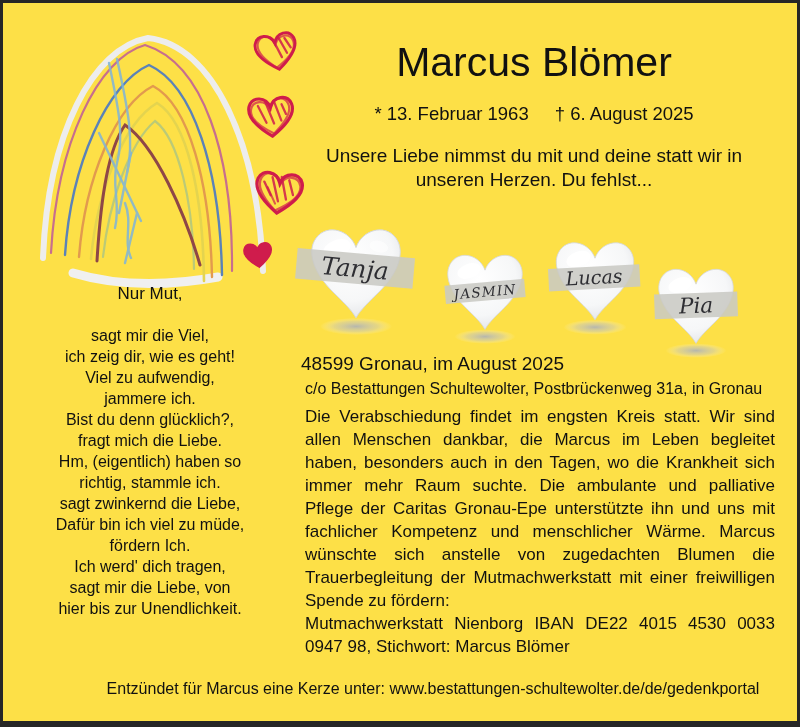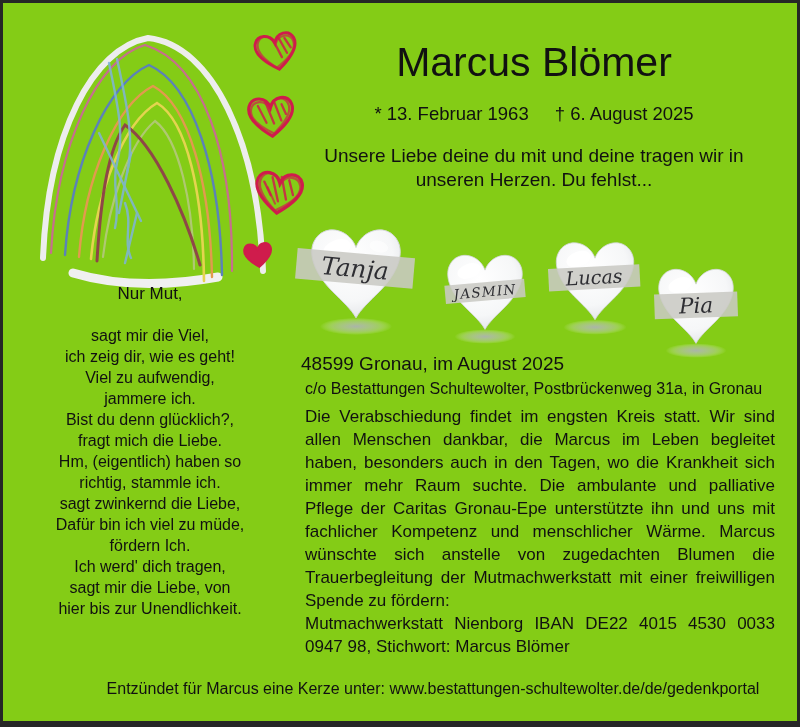--- a/index.html
+++ b/index.html
@@ -1,20 +1,20 @@
 <!DOCTYPE html>
 <html lang="de"><head>
 <meta charset="utf-8">
 <style>
   html,body{margin:0;padding:0;background:#888;}
   .card{
     position:relative;
     width:800px;height:727px;
     box-sizing:border-box;
-    background:#84cc16;
+    background:#fde047;
     border:3px solid #262626;
     border-bottom-width:6px;
     overflow:hidden;
     font-family:"Liberation Sans",sans-serif;
     color:#1a1a1a;
   }
   .abs{position:absolute;}
   
   .title{
     left:295px;top:36px;width:472px;
@@ -126,21 +126,21 @@
         <path d="M0,-6 C-3,-15 -14,-16 -17,-8 C-20,1 -10,10 0,17 C10,10 20,1 17,-8 C14,-16 3,-15 0,-6 Z" stroke-width="2" fill="#cf1c4c"></path>
       </g>
     </g>
   </svg>
 
   <div class="abs title">Marcus Blömer</div>
   <div class="abs dates">
     <span>* 13. Februar 1963</span>
     <span>† 6. August 2025</span>
   </div>
-  <div class="abs epitaph">Unsere Liebe deine du mit und deine tragen wir in unseren Herzen. Du fehlst...</div>
+  <div class="abs epitaph">Unsere Liebe nimmst du mit und deine statt wir in unseren Herzen. Du fehlst...</div>
 
   <svg class="glossheart" style="left:296px;top:212px;" width="114" height="124" viewBox="0 0 120 130">
     <ellipse cx="60" cy="117" rx="38" ry="9" fill="url(#heartShadow)"></ellipse>
     <path d="M60,34 C54,16 30,8 18,24 C7,39 17,62 35,80 C46,91 55,99 60,108 C65,99 74,91 85,80 C103,62 113,39 102,24 C90,8 66,16 60,34 Z" fill="url(#heartBody)" stroke="#d4d7db" stroke-width="1"></path>
     <ellipse cx="40" cy="35" rx="15" ry="9" fill="#ffffff" opacity="0.9" transform="rotate(-20 40 35)"></ellipse>
     <ellipse cx="84" cy="33" rx="10" ry="6" fill="#ffffff" opacity="0.55" transform="rotate(15 84 33)"></ellipse>
     <g transform="rotate(5 60 56)">
       <rect x="-3" y="40" width="124" height="32" fill="#c9c9c4" opacity="0.88"></rect>
       <text class="heart-label-text" x="59" y="65" font-size="26" text-anchor="middle">Tanja</text>
     </g>

